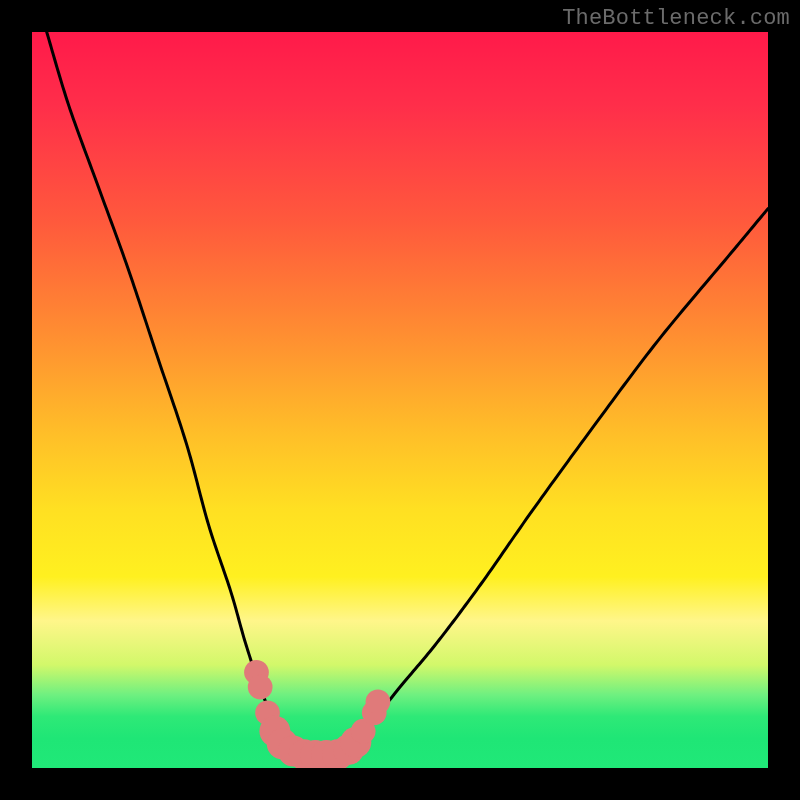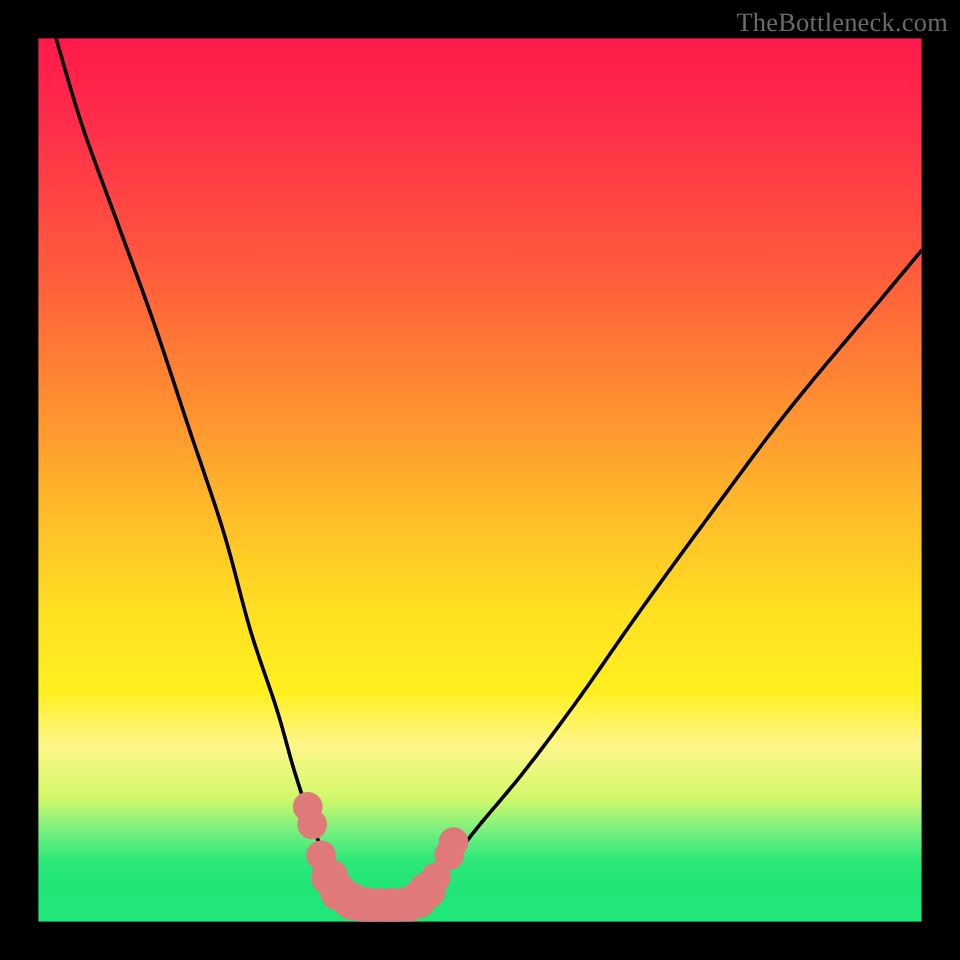--- a/index.html
+++ b/index.html
@@ -29,21 +29,21 @@
       #70f080 90%,
       #2ee977 93%,
       #1fe676 96%,
       #20e878 100%
     );
   }
   .watermark {
     position: absolute;
     top: 6px;
     right: 10px;
-    font-family: Liberation Serif, serif;
+    font-family: Liberation Mono, monospace;
     font-size: 22px;
     color: #6b6b6b;
     letter-spacing: 0.2px;
     font-weight: 500;
   }
   svg {
     position: absolute;
     left: 0;
     top: 0;
   }

